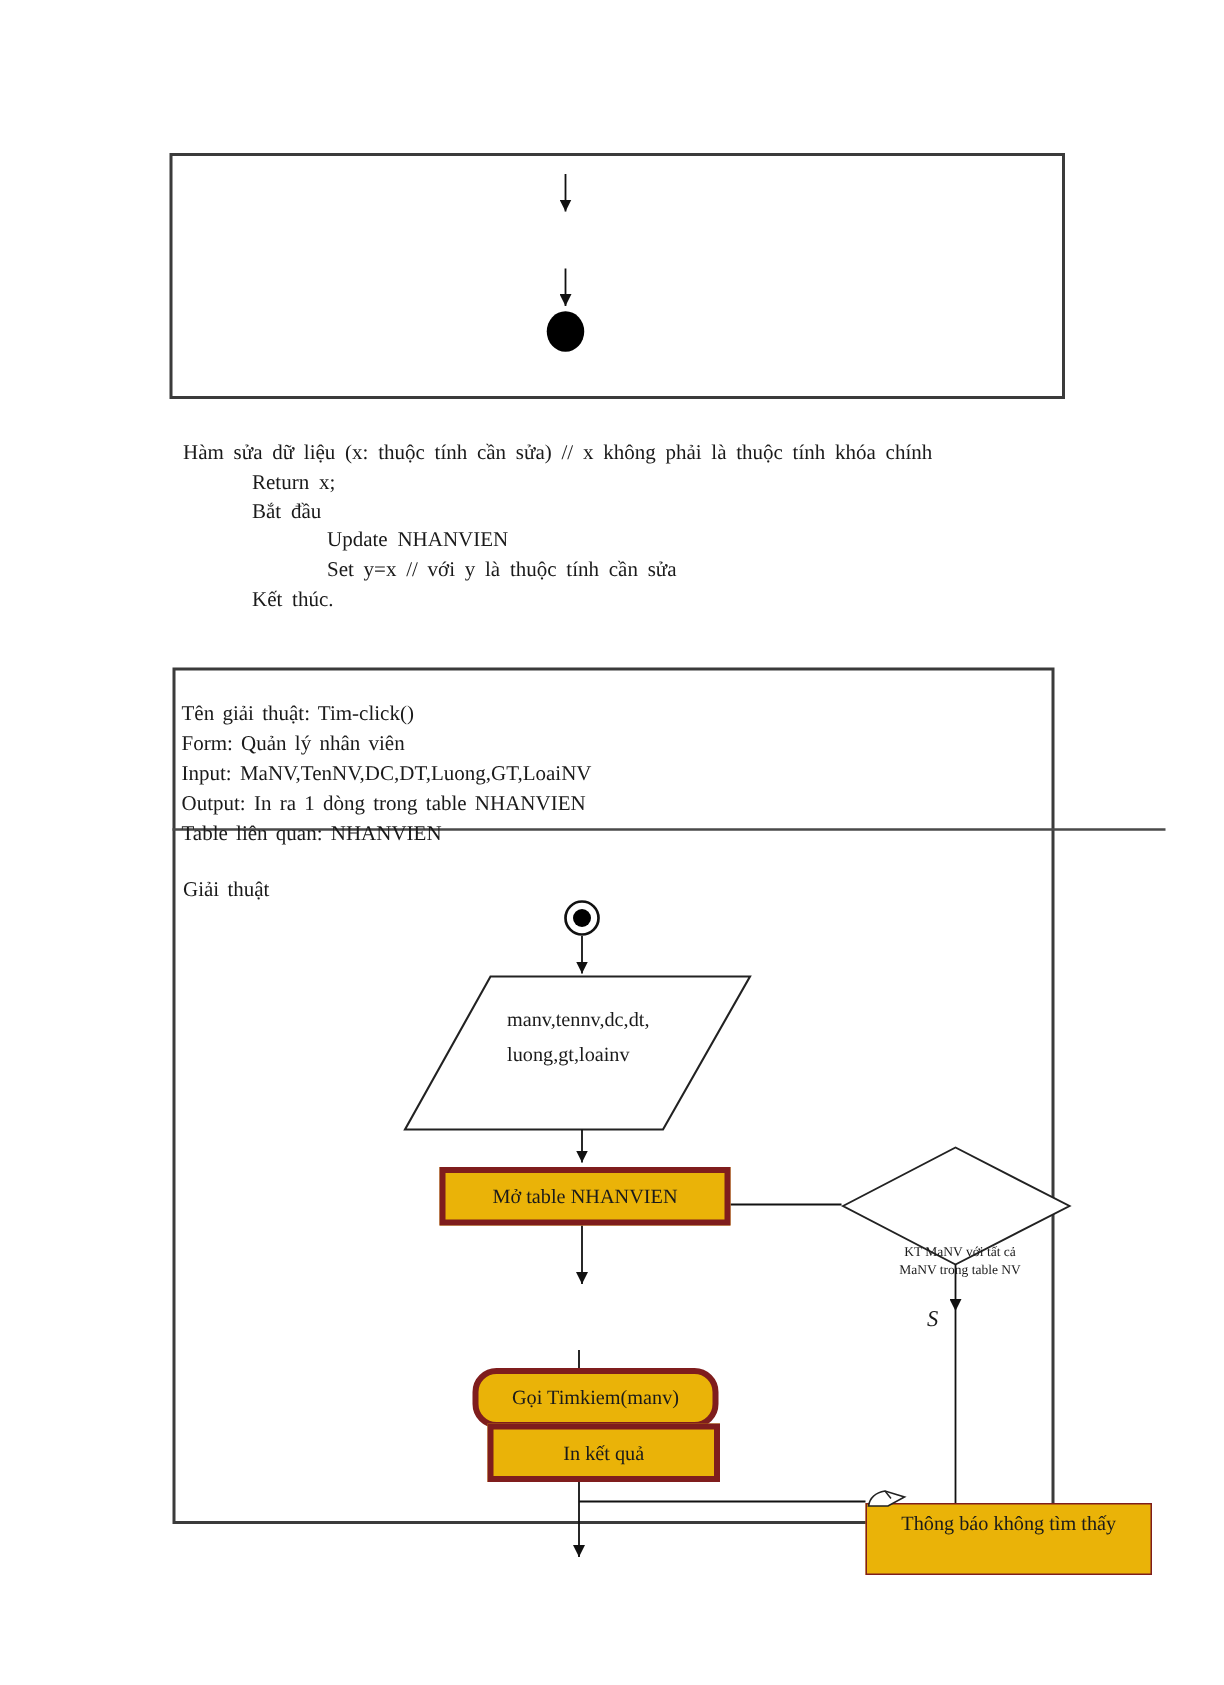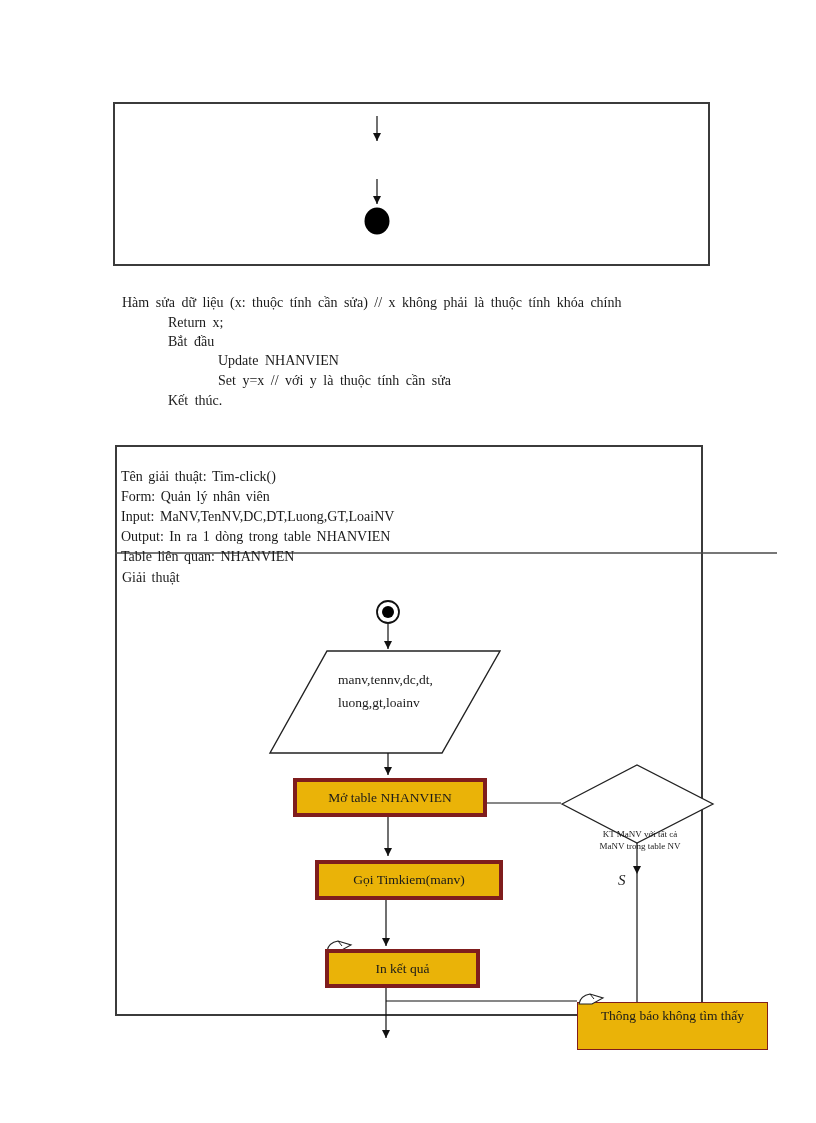--- a/index.html
+++ b/index.html
@@ -43,21 +43,21 @@
   <div class="txt para" style="left:218px;top:371px;">Set y=x  // với y là thuộc tính cần sửa</div>
   <div class="txt para" style="left:168px;top:391px;">Kết thúc.</div>
 
   <div class="frame" style="left:115px;top:445px;width:588px;height:571px;z-index:1;"></div>
 
   <div class="txt hdr" style="left:121px;top:451px;">Tên giải thuật: Tim-click()</div>
   <div class="txt hdr" style="left:121px;top:471px;">Form: Quản lý nhân viên</div>
   <div class="txt hdr" style="left:121px;top:491px;">Input: MaNV,TenNV,DC,DT,Luong,GT,LoaiNV</div>
   <div class="txt hdr" style="left:121px;top:511px;">Output: In ra 1 dòng trong table NHANVIEN</div>
   <div class="txt hdr" style="left:121px;top:531px;">Table liên quan: NHANVIEN</div>
-  <div class="txt hdr" style="left:122px;top:552px;">Giải thuật</div>
+  <div class="txt hdr" style="left:122px;top:568px;">Giải thuật</div>
 
   <svg class="svgover" width="816" height="1123" viewBox="0 0 816 1123">
     <defs>
       <marker id="ah" markerWidth="9" markerHeight="8" refX="8" refY="4" orient="auto" markerUnits="userSpaceOnUse">
         <path d="M0,0 L8,4 L0,8 Z" fill="#111"></path>
       </marker>
     </defs>
 
     <line x1="377" y1="116" x2="377" y2="141" stroke="#111" stroke-width="1.2" marker-end="url(#ah)"></line>
     <line x1="377" y1="179" x2="377" y2="204" stroke="#111" stroke-width="1.2" marker-end="url(#ah)"></line>
@@ -98,21 +98,21 @@
 
   <div class="para-shape-label">
     <div>manv,tennv,dc,dt,</div>
     <div>luong,gt,loainv</div>
   </div>
 
   <div class="procbox" style="left:293px;top:778px;width:194px;height:39px;">
     <span>Mở table NHANVIEN</span>
   </div>
 
-  <div class="procbox" style="left:315px;top:860px;width:188px;height:40px;">
+  <div class="procbox" style="left:315px;top:912px;width:164px;height:40px;border-radius:16px;">
     <span>Gọi Timkiem(manv)</span>
   </div>
 
   <div class="procbox" style="left:325px;top:949px;width:155px;height:39px;">
     <span>In kết quả</span>
   </div>
 
   <div class="procbox notfound" style="left:577px;top:1002px;width:191px;height:48px;border-width:1.7px;">
     <span>Thông báo không tìm thấy</span>
   </div>

